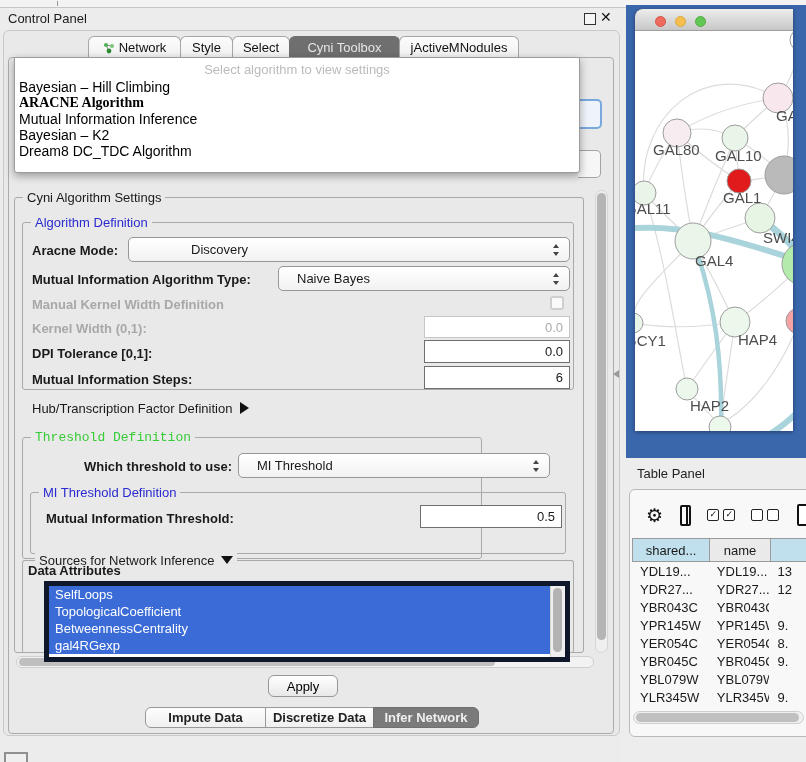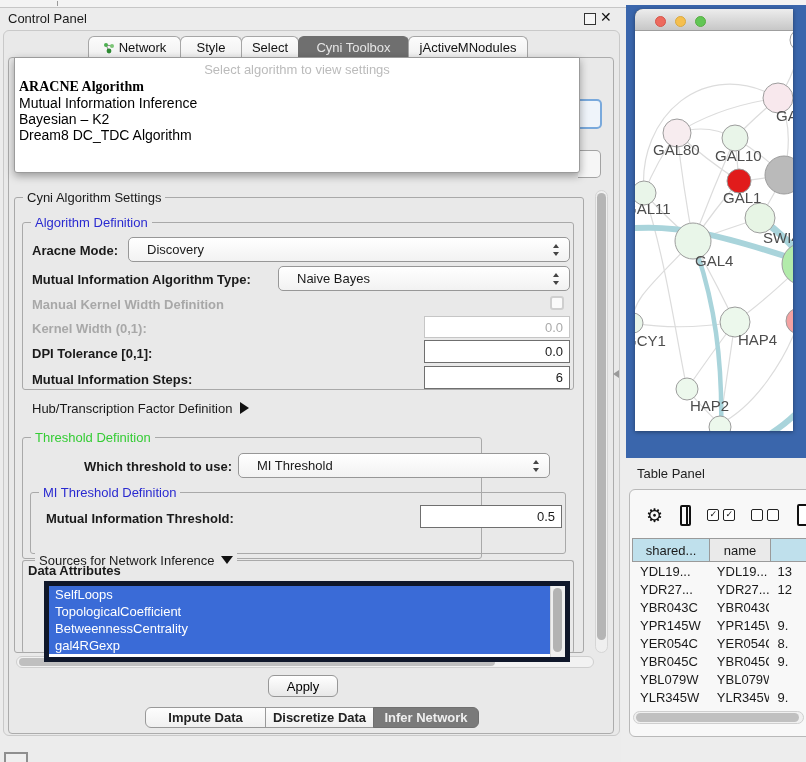--- a/index.html
+++ b/index.html
@@ -111,21 +111,21 @@
     <div class="tab" style="width: 93px;">
       <svg width="12" height="12">
         <line x1="3" y1="3" x2="9" y2="4" stroke="#888"></line>
         <line x1="3" y1="3" x2="6" y2="9" stroke="#888"></line>
         <circle cx="3" cy="3" r="2" fill="#4CAF50"></circle>
         <circle cx="9" cy="4" r="2" fill="#7CC576"></circle>
         <circle cx="6" cy="9" r="2.4" fill="#2E8B34"></circle>
       </svg>
       <span>Network</span>
     </div>
-    <div class="tab" style="width: 62px;">
+    <div class="tab" style="width: 53px;">
       <span>Style</span>
     </div>
     <div class="tab" style="width: 58px;">
       <span>Select</span>
     </div>
     <div class="tab sel" style="width: 111px;">
       <span>Cyni Toolbox</span>
     </div>
     <div class="tab" style="width: 120px;">
       <span>jActiveMNodules</span>
@@ -136,21 +136,21 @@
 <div class="abs frag2"></div>
 
 <div class="group" style="left:14px;top:197px;width:570px;height:456px;padding-left:12px;">
   <span class="group-label">Cyni Algorithm Settings</span>
 </div>
 
 <div class="group" style="left:22px;top:222px;width:552px;height:168px;">
   <span class="group-label lbl-blue">Algorithm Definition</span>
 </div>
 <div class="field-label abs" style="left:32px;top:243px;">Aracne Mode:</div>
-<div class="combo" style="left:128px;top:237px;width:442px;height:25px;">
+<div class="combo" style="left:128px;top:237px;width:442px;height:25px;padding-left:44px;">
   <span class="val">Discovery</span>
   <span class="spinner">
       <span class="spin-up"></span>
       <span class="spin-down"></span>
     </span>
 </div>
 <div class="field-label abs" style="left:32px;top:272px;">Mutual Information Algorithm Type:</div>
 <div class="combo" style="left:278px;top:266px;width:292px;height:25px;">
   <span class="val">Naive Bayes</span>
   <span class="spinner">
@@ -170,21 +170,21 @@
 </div>
 <div class="field-label abs" style="left:32px;top:372px;">Mutual Information Steps:</div>
 <div class="tfield" style="left:424px;top:366px;width:146px;height:23px;">
   <span>6</span>
 </div>
 
 <div class="abs" style="left:32px;top:401px;font-size:13px;">
   <span>Hub/Transcription Factor Definition</span><span class="tri-right"></span>
 </div>
 
-<div class="group" style="left:22px;top:437px;width:460px;height:122px;">
+<div class="group" style="left:22px;top:437px;width:460px;height:122px;font-family:Liberation Mono, monospace;">
   <span class="group-label lbl-green">Threshold Definition</span>
 </div>
 <div class="field-label abs" style="left:84px;top:459px;">Which threshold to use:</div>
 <div class="combo" style="left:238px;top:453px;width:312px;height:25px;">
   <span class="val">MI Threshold</span>
   <span class="spinner">
       <span class="spin-up"></span>
       <span class="spin-down"></span>
     </span>
 </div>
@@ -222,20 +222,21 @@
 
 <div class="abs segbar" id="bottom-tabbar">
     <div class="seg" style="width: 121px;">Impute Data</div>
     <div class="seg" style="width: 109px;">Discretize Data</div>
     <div class="seg sel" style="width: 106px;">Infer Network</div>
   </div>
 
 <div class="abs popup">
   <div class="popup-prompt">Select algorithm to view settings</div>
   <div id="dd-list" style="margin-top:2px;">
+      <div class="dd-item">Bayesian – Hill Climbing</div>
       <div class="dd-item dd-bold">ARACNE Algorithm</div>
       <div class="dd-item">Mutual Information Inference</div>
       <div class="dd-item">Bayesian – K2</div>
       <div class="dd-item">Dream8 DC_TDC Algorithm</div>
     </div>
 </div>
 
 <div class="abs blue-bg"></div>
 <div class="abs macwin">
   <div class="mac-titlebar">

